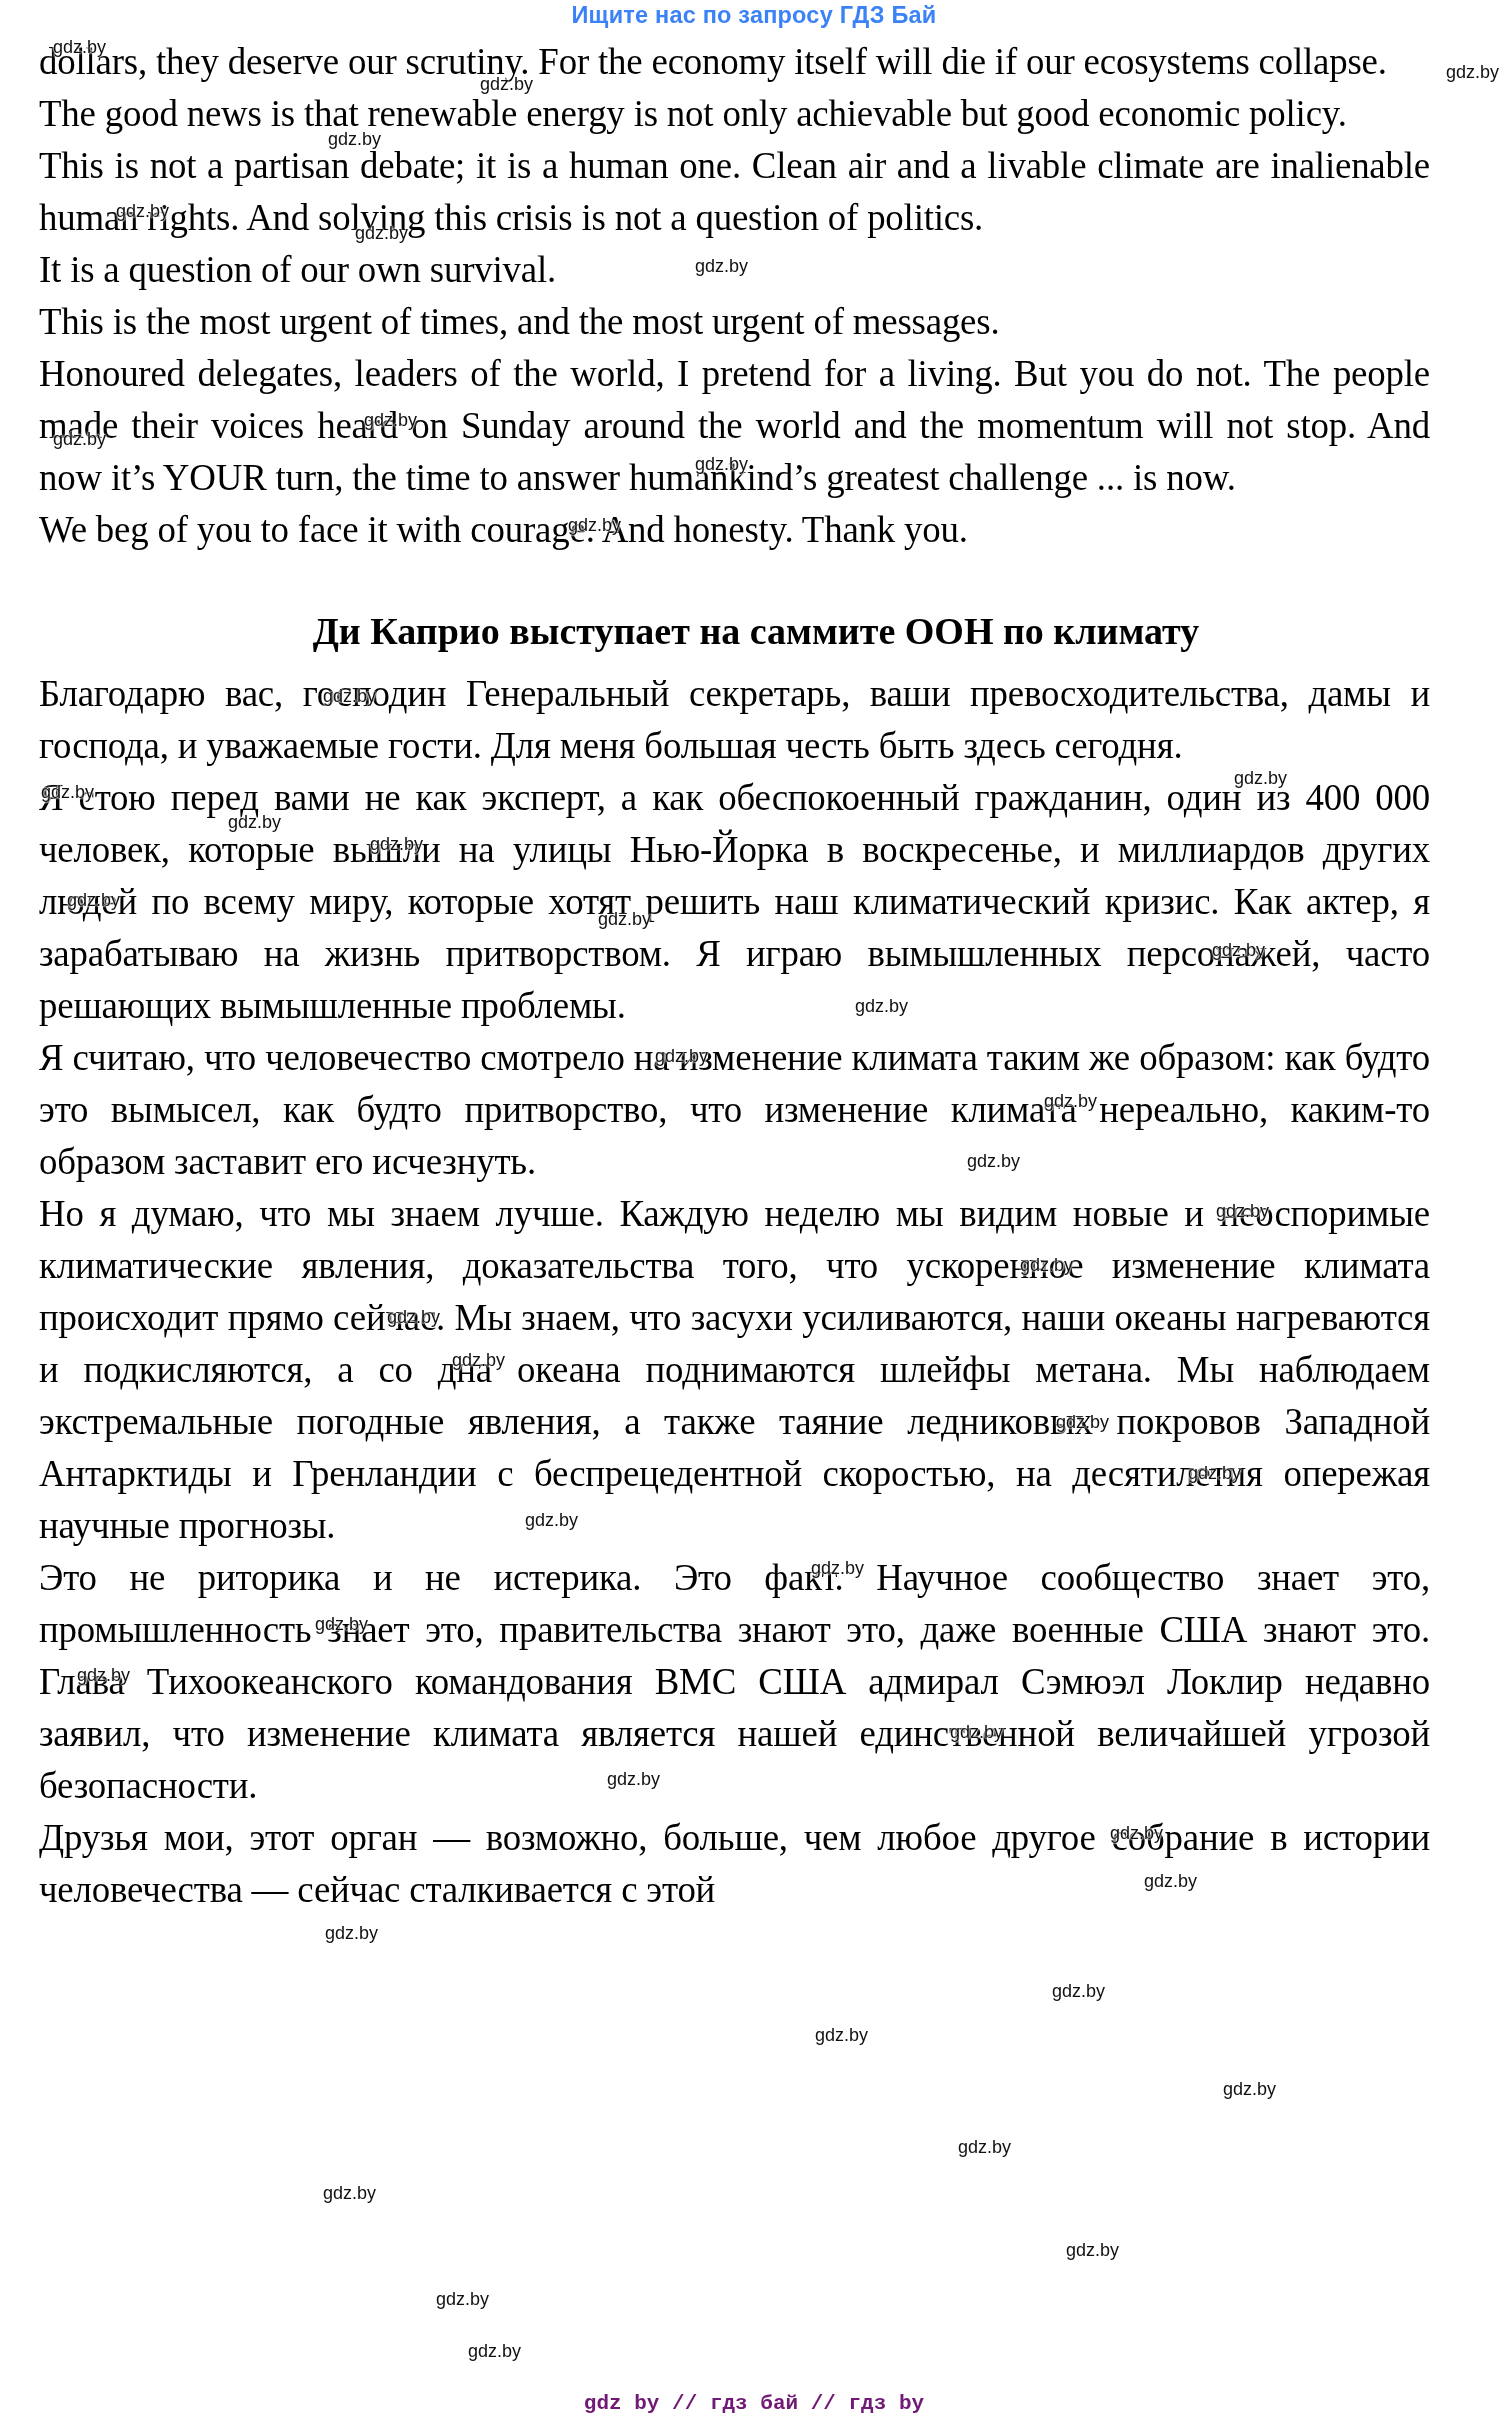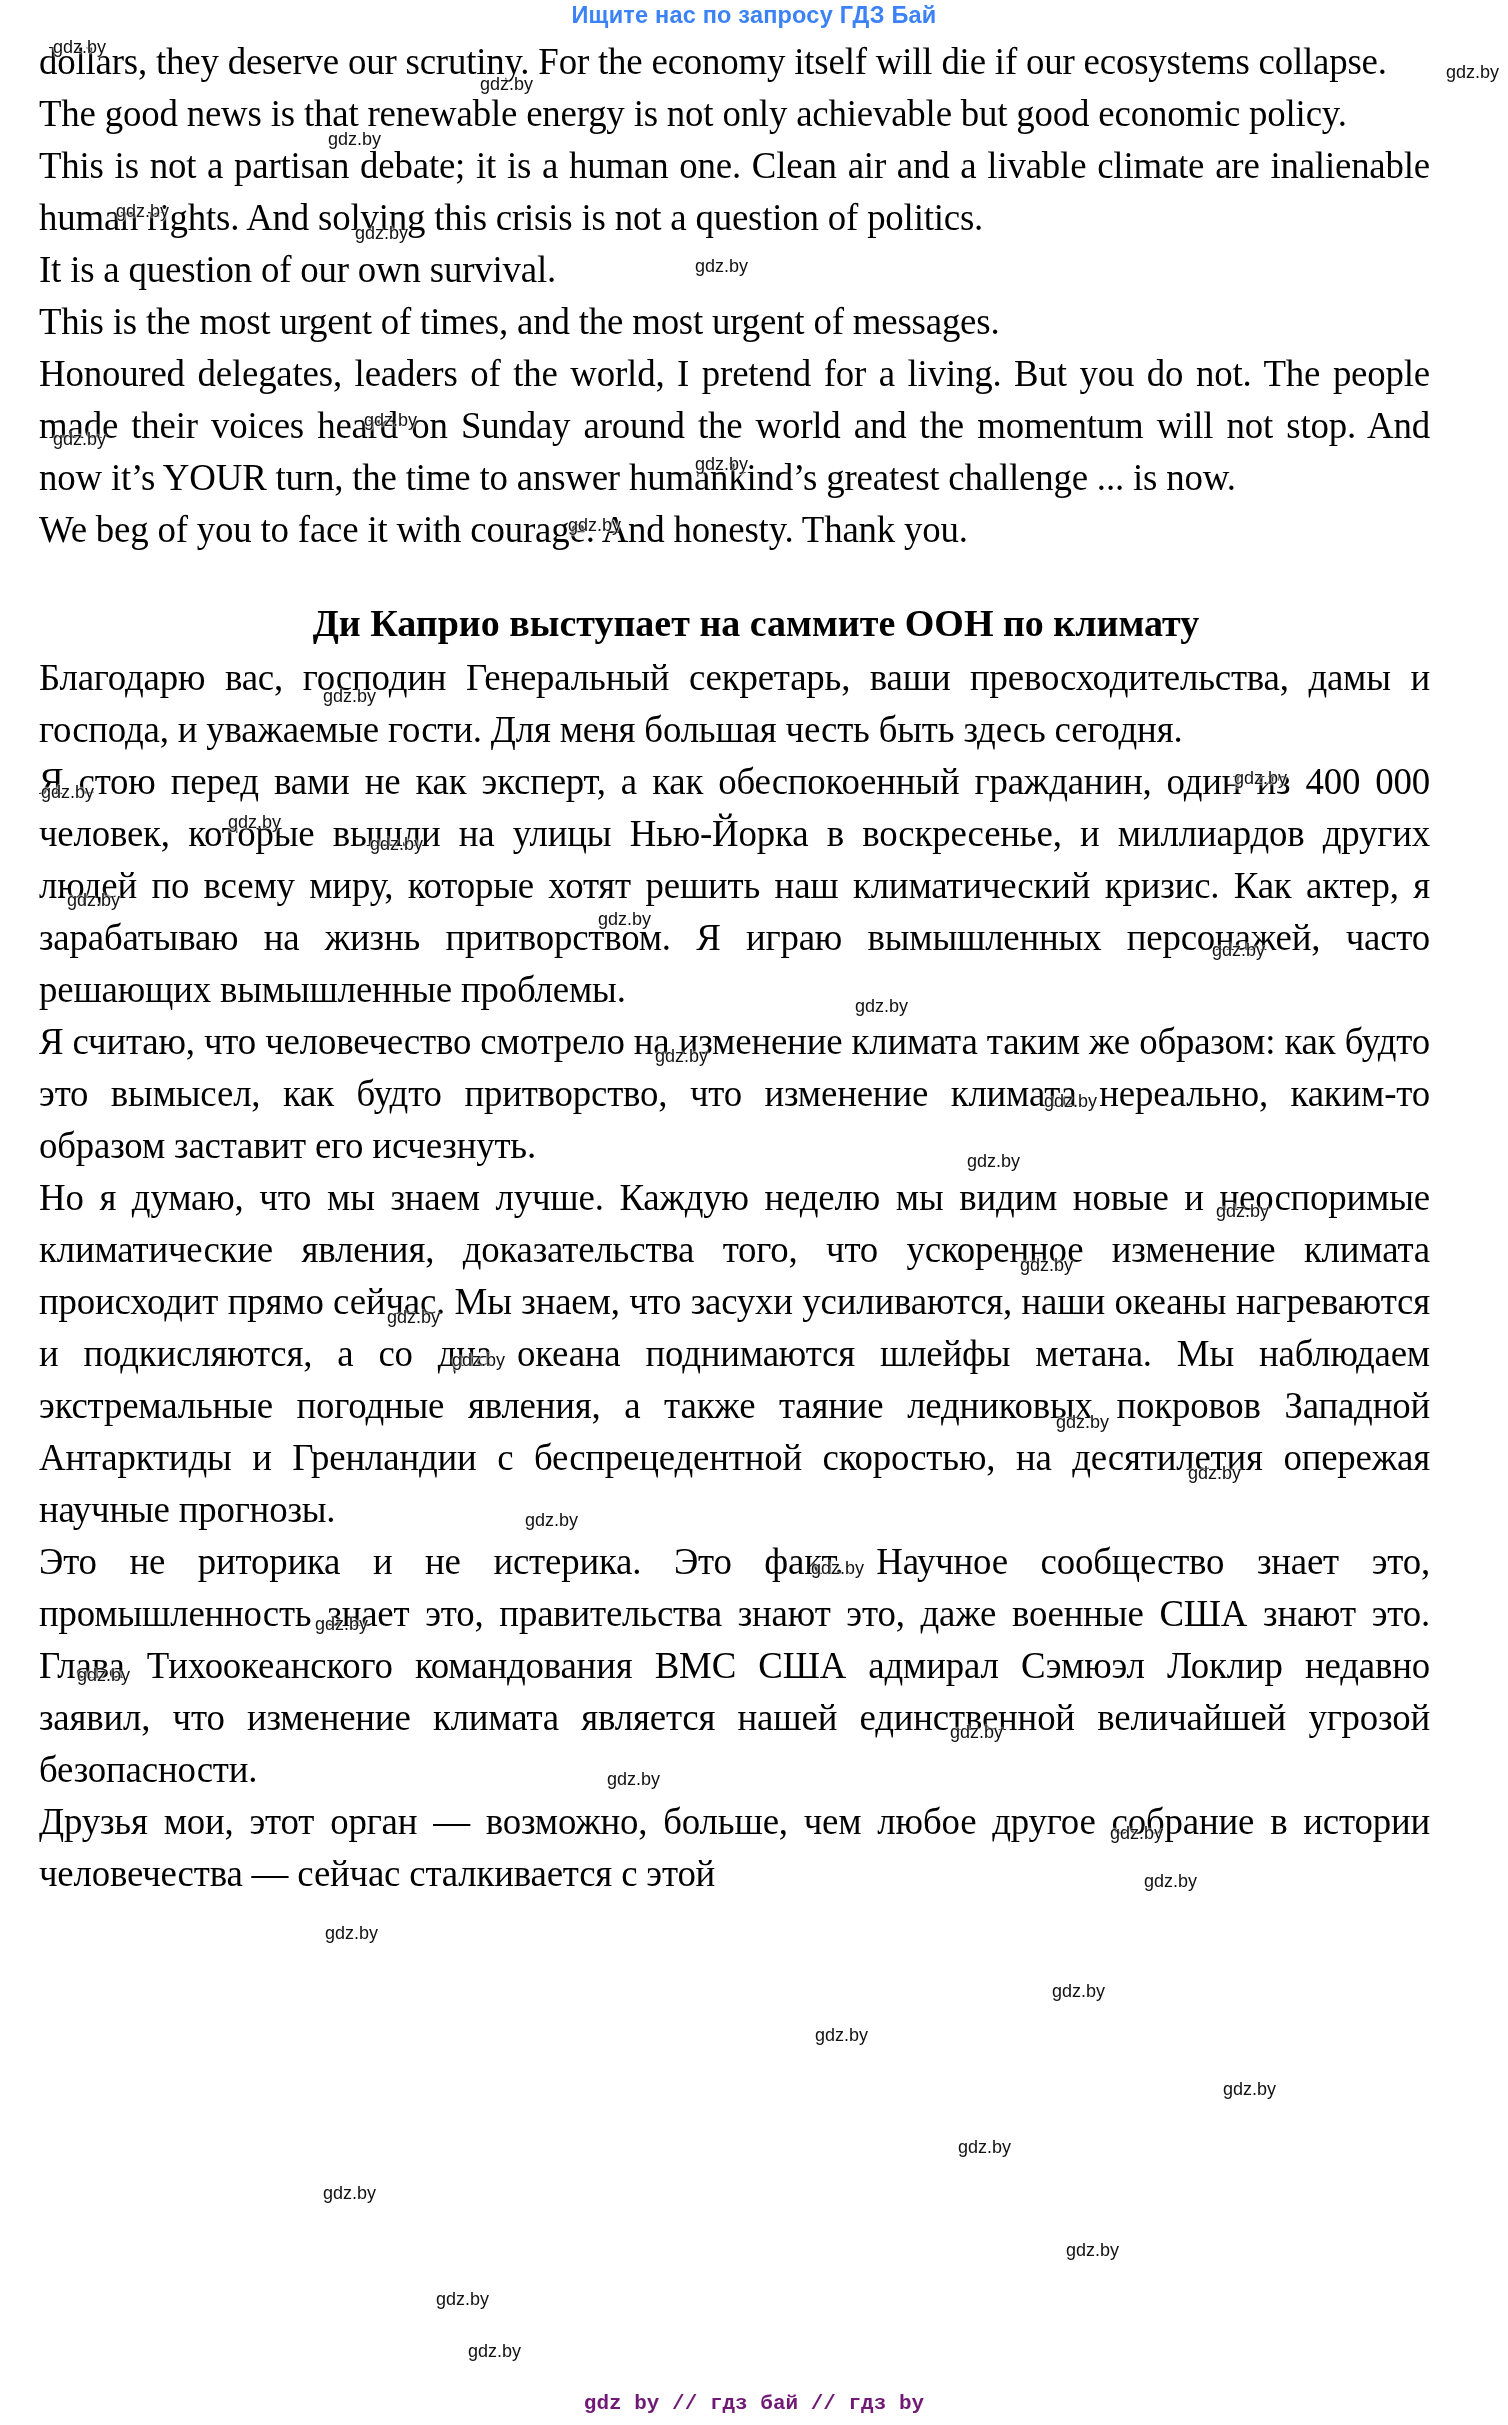--- a/index.html
+++ b/index.html
@@ -61,21 +61,21 @@
     text-justify: inter-word;
     font-family: "Liberation Serif", "DejaVu Serif", serif;
     transform: scaleX(0.97);
     transform-origin: left center;
     letter-spacing: -0.2px;
   }
   p.para.nojustify {
     text-align: left;
   }
   p.title {
-    margin: 0;
+    margin: 8px;
     font-size: 38px;
     line-height: 55px;
     font-weight: bold;
     text-align: center;
     font-family: "Liberation Serif", "DejaVu Serif", serif;
   }
   .gapC { height: 41px; }
 
   
   .wm {

